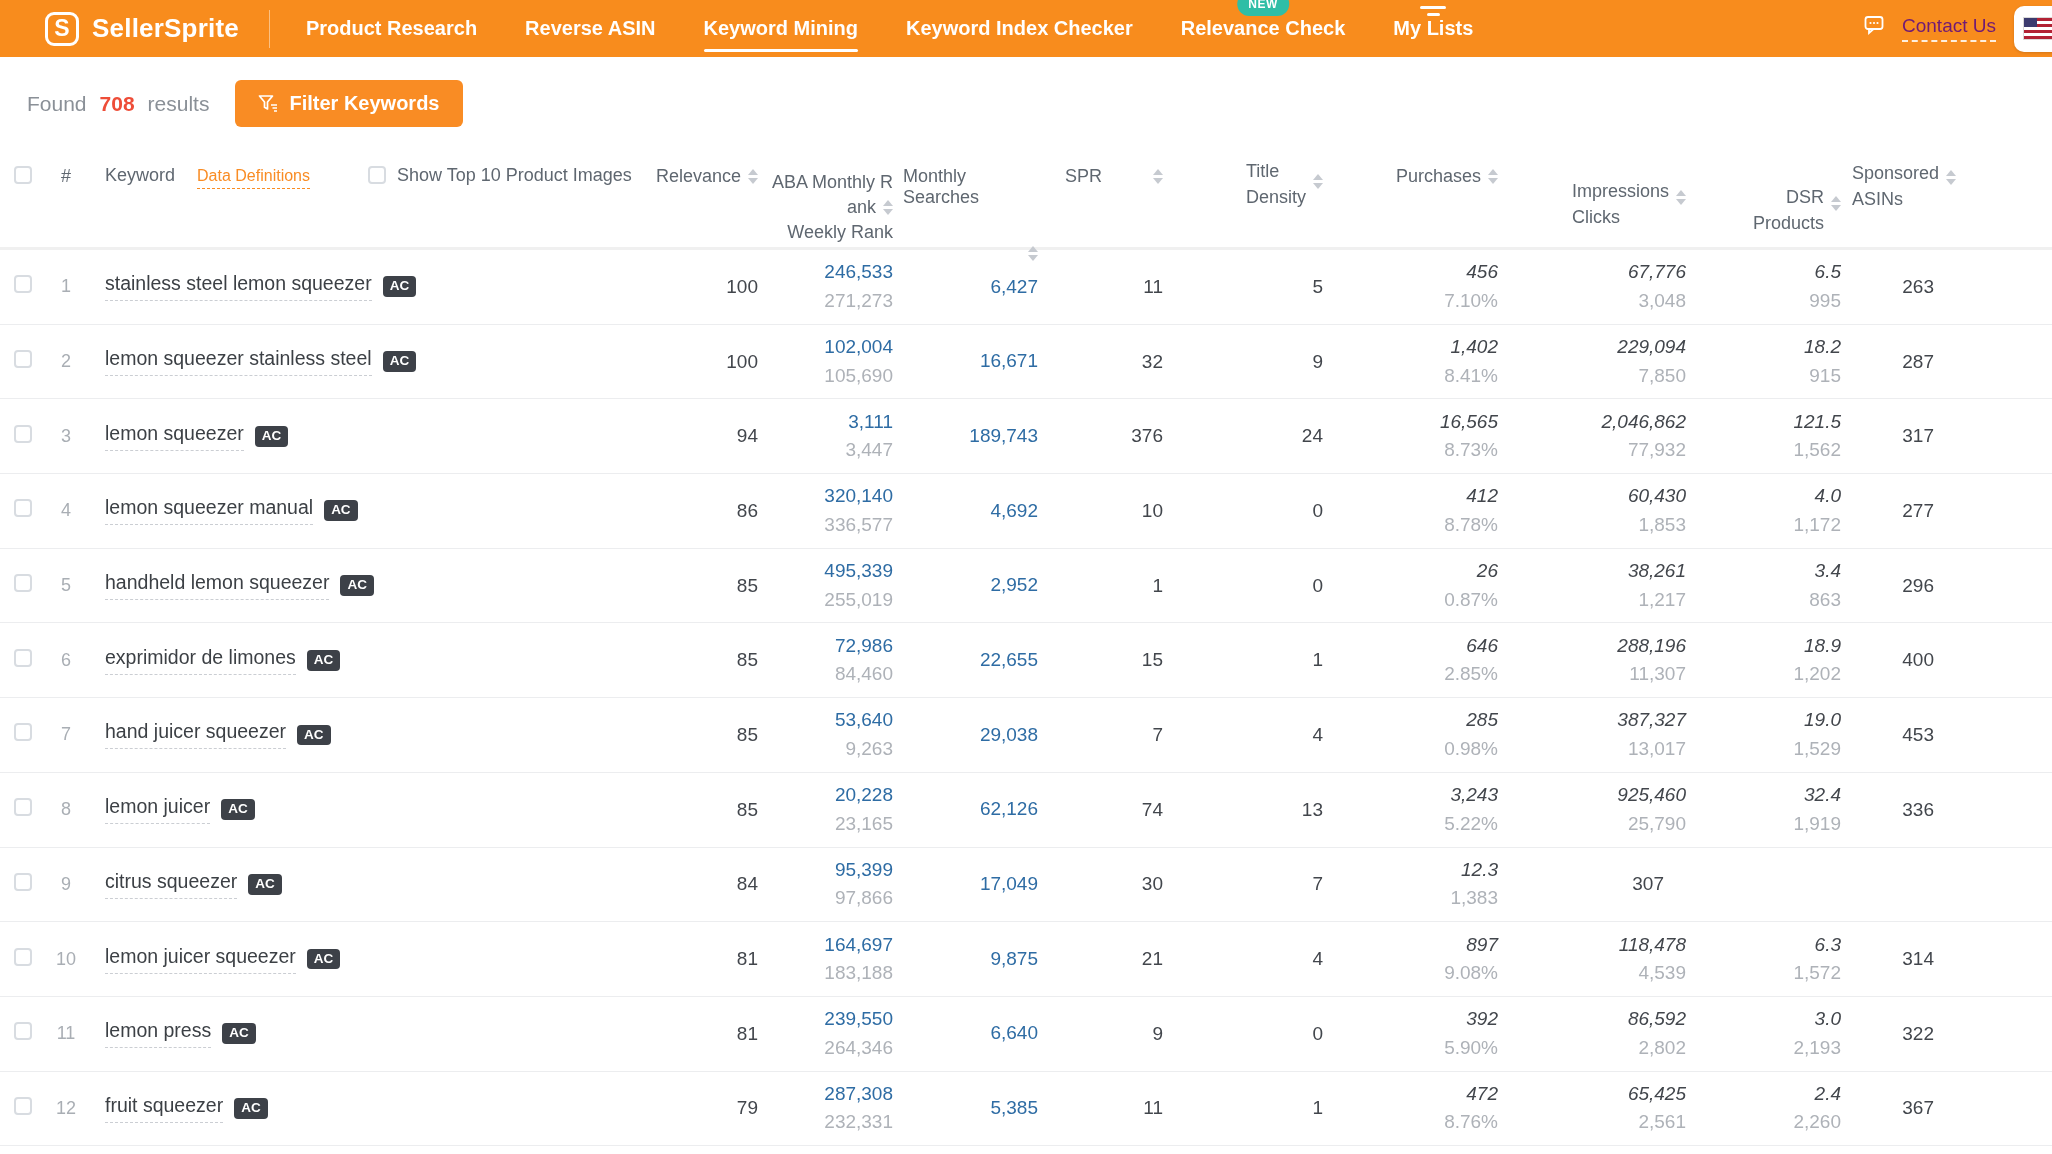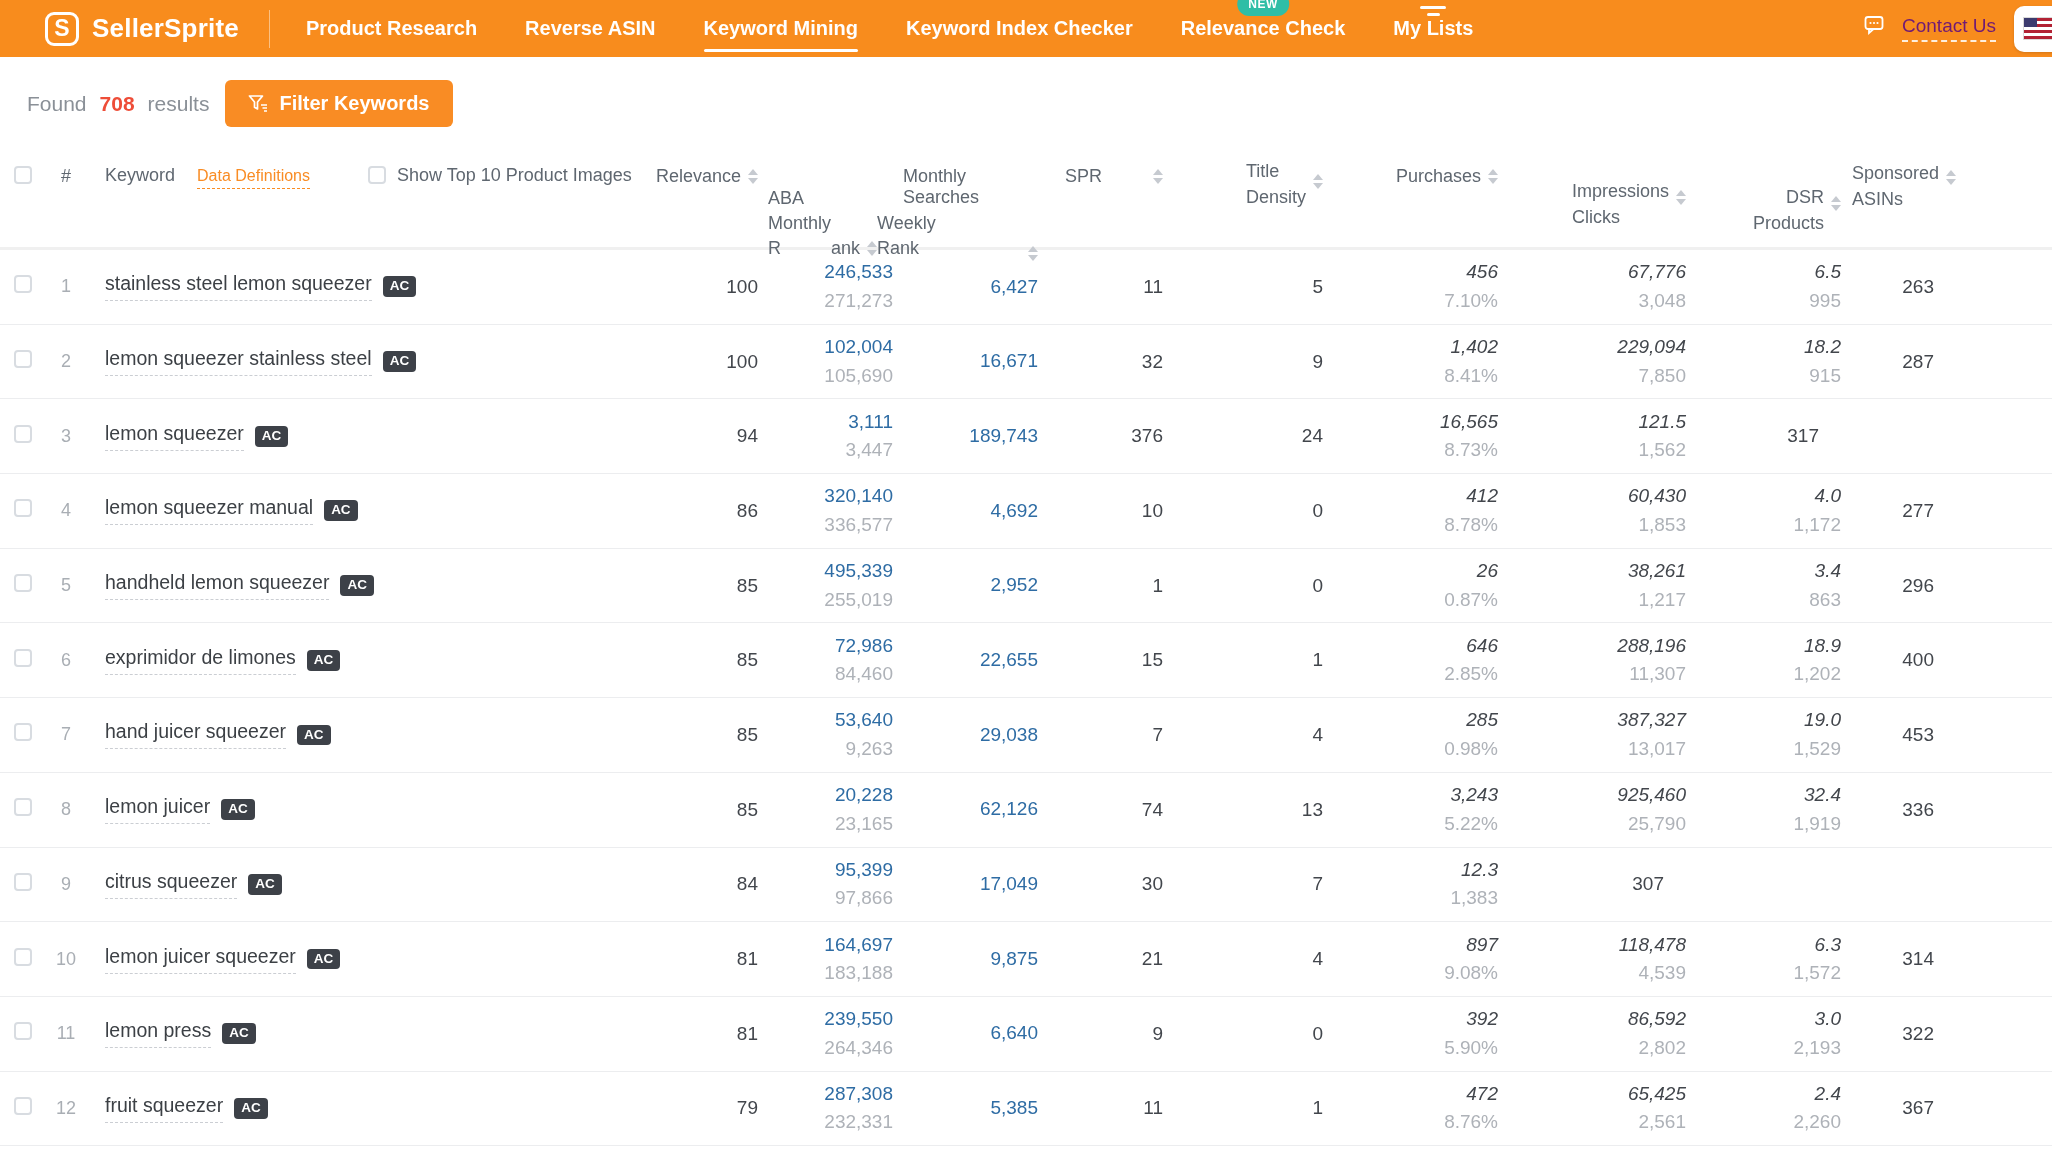--- a/index.html
+++ b/index.html
@@ -36,42 +36,42 @@
   .contact{display:flex;align-items:flex-start;gap:16px;color:#701a75;font-size:19px;cursor:pointer;}
   .contact .txt{border-bottom:2px dashed rgba(255,255,255,.85);padding-bottom:3px;}
   .lang-box{width:50px;height:46px;background:#fff;border-radius:10px;display:flex;align-items:center;justify-content:center;margin-right:-12px;cursor:pointer;box-shadow:0 1px 3px rgba(0,0,0,.15);}
   .flag{width:30px;height:21px;background:repeating-linear-gradient(#B22234 0 3px,#fff 3px 6px);position:relative;outline:1px solid #d9d9d9;}
   .flag::after{content:'';position:absolute;top:0;left:0;width:13px;height:9px;background:#3C3B6E;}
 
   
   .results-bar{height:93px;display:flex;align-items:center;padding-left:27px;background:#fff;}
   .found-label,.results-label{color:#8A9097;font-size:21px;}
   .count{color:var(--count-red);font-size:21px;font-weight:bold;margin:0 13px;}
-  .filter-btn{margin-left:16px;background:var(--accent-orange);color:#fff;border:none;border-radius:6px;height:47px;padding:0 23px;font-size:20px;font-weight:bold;display:flex;align-items:center;gap:10px;cursor:pointer;font-family:inherit;}
+  .filter-btn{margin-left:26px;background:var(--accent-orange);color:#fff;border:none;border-radius:6px;height:47px;padding:0 23px;font-size:20px;font-weight:bold;display:flex;align-items:center;gap:10px;cursor:pointer;font-family:inherit;}
 
   
   .thead{display:grid;grid-template-columns:var(--cols);height:100px;border-bottom:3px solid #F0F0F0;font-size:18px;color:var(--header-text);}
   .trow{display:grid;grid-template-columns:var(--cols);height:74.7px;border-bottom:1px solid #ECEDEF;align-items:center;font-size:19px;}
   .checkbox{width:18px;height:18px;border:2px solid #D8DCE1;border-radius:4px;display:inline-block;background:#fff;cursor:pointer;flex:none;}
   .caret{display:inline-flex;flex-direction:column;gap:3px;margin-left:7px;cursor:pointer;}
   .caret i{display:block;width:0;height:0;border-left:5px solid transparent;border-right:5px solid transparent;}
   .caret .up{border-bottom:6px solid #C6CAD0;}
   .caret .dn{border-top:6px solid #C6CAD0;}
 
   .h-check{padding:16px 0 0 14px;}
   .h-num{padding-top:16px;text-align:center;}
   .h-kw{padding:15px 0 0 17px;display:flex;align-items:flex-start;}
   .h-kw-label{margin-right:22px;}
   .dd-link{color:var(--accent-orange);font-size:16px;border-bottom:1.5px dashed var(--accent-orange);padding-bottom:3px;margin-top:2px;cursor:pointer;white-space:nowrap;}
   .show-img{display:flex;align-items:flex-start;gap:11px;margin-left:58px;}
   .show-img .checkbox{margin-top:1px;}
   .h-right{display:flex;justify-content:flex-end;padding-right:10px;}
   .h-rel{padding-top:16px;}
   .h-rel .caret{margin-top:3px;}
-  .h-aba{padding-top:20px;display:flex;flex-direction:row;align-items:flex-end;line-height:25px;padding-right:10px;}
+  .h-aba{padding-top:20px;display:flex;flex-direction:column;align-items:flex-end;line-height:25px;padding-right:10px;}
   .h-aba .l2{display:flex;align-items:center;}
   .h-ms{padding-top:16px;display:flex;flex-direction:column;align-items:flex-end;padding-right:10px;}
   .h-ms .caret{margin-top:38px;}
   .h-spr{padding-top:16px;gap:44px;}
   .h-spr .caret{margin-top:3px;}
   .h-td{padding-top:8px;line-height:26px;}
   .h-td .caret{margin-top:16px;}
   .h-pur{padding-top:16px;}
   .h-pur .caret{margin-top:3px;}
   .h-imp{padding-top:28px;line-height:26px;}
@@ -343,20 +343,24 @@
     <div class="two-line">
       <span class="blue">189,743</span>
     </div>
     <div class="cell-r">376</div>
     <div class="cell-r">24</div>
     <div class="two-line">
       <span class="dark">16,565</span>
       <span class="sub">8.73%</span>
     </div>
     <div class="two-line">
+      <span class="dark">2,046,862</span>
+      <span class="sub">77,932</span>
+    </div>
+    <div class="two-line">
       <span class="dark">121.5</span>
       <span class="sub">1,562</span>
     </div>
     <div class="c-spon">317</div>
     <div></div>
   </div>
       <div class="trow">
     <div class="c-check">
       <span class="checkbox"></span>
     </div>

